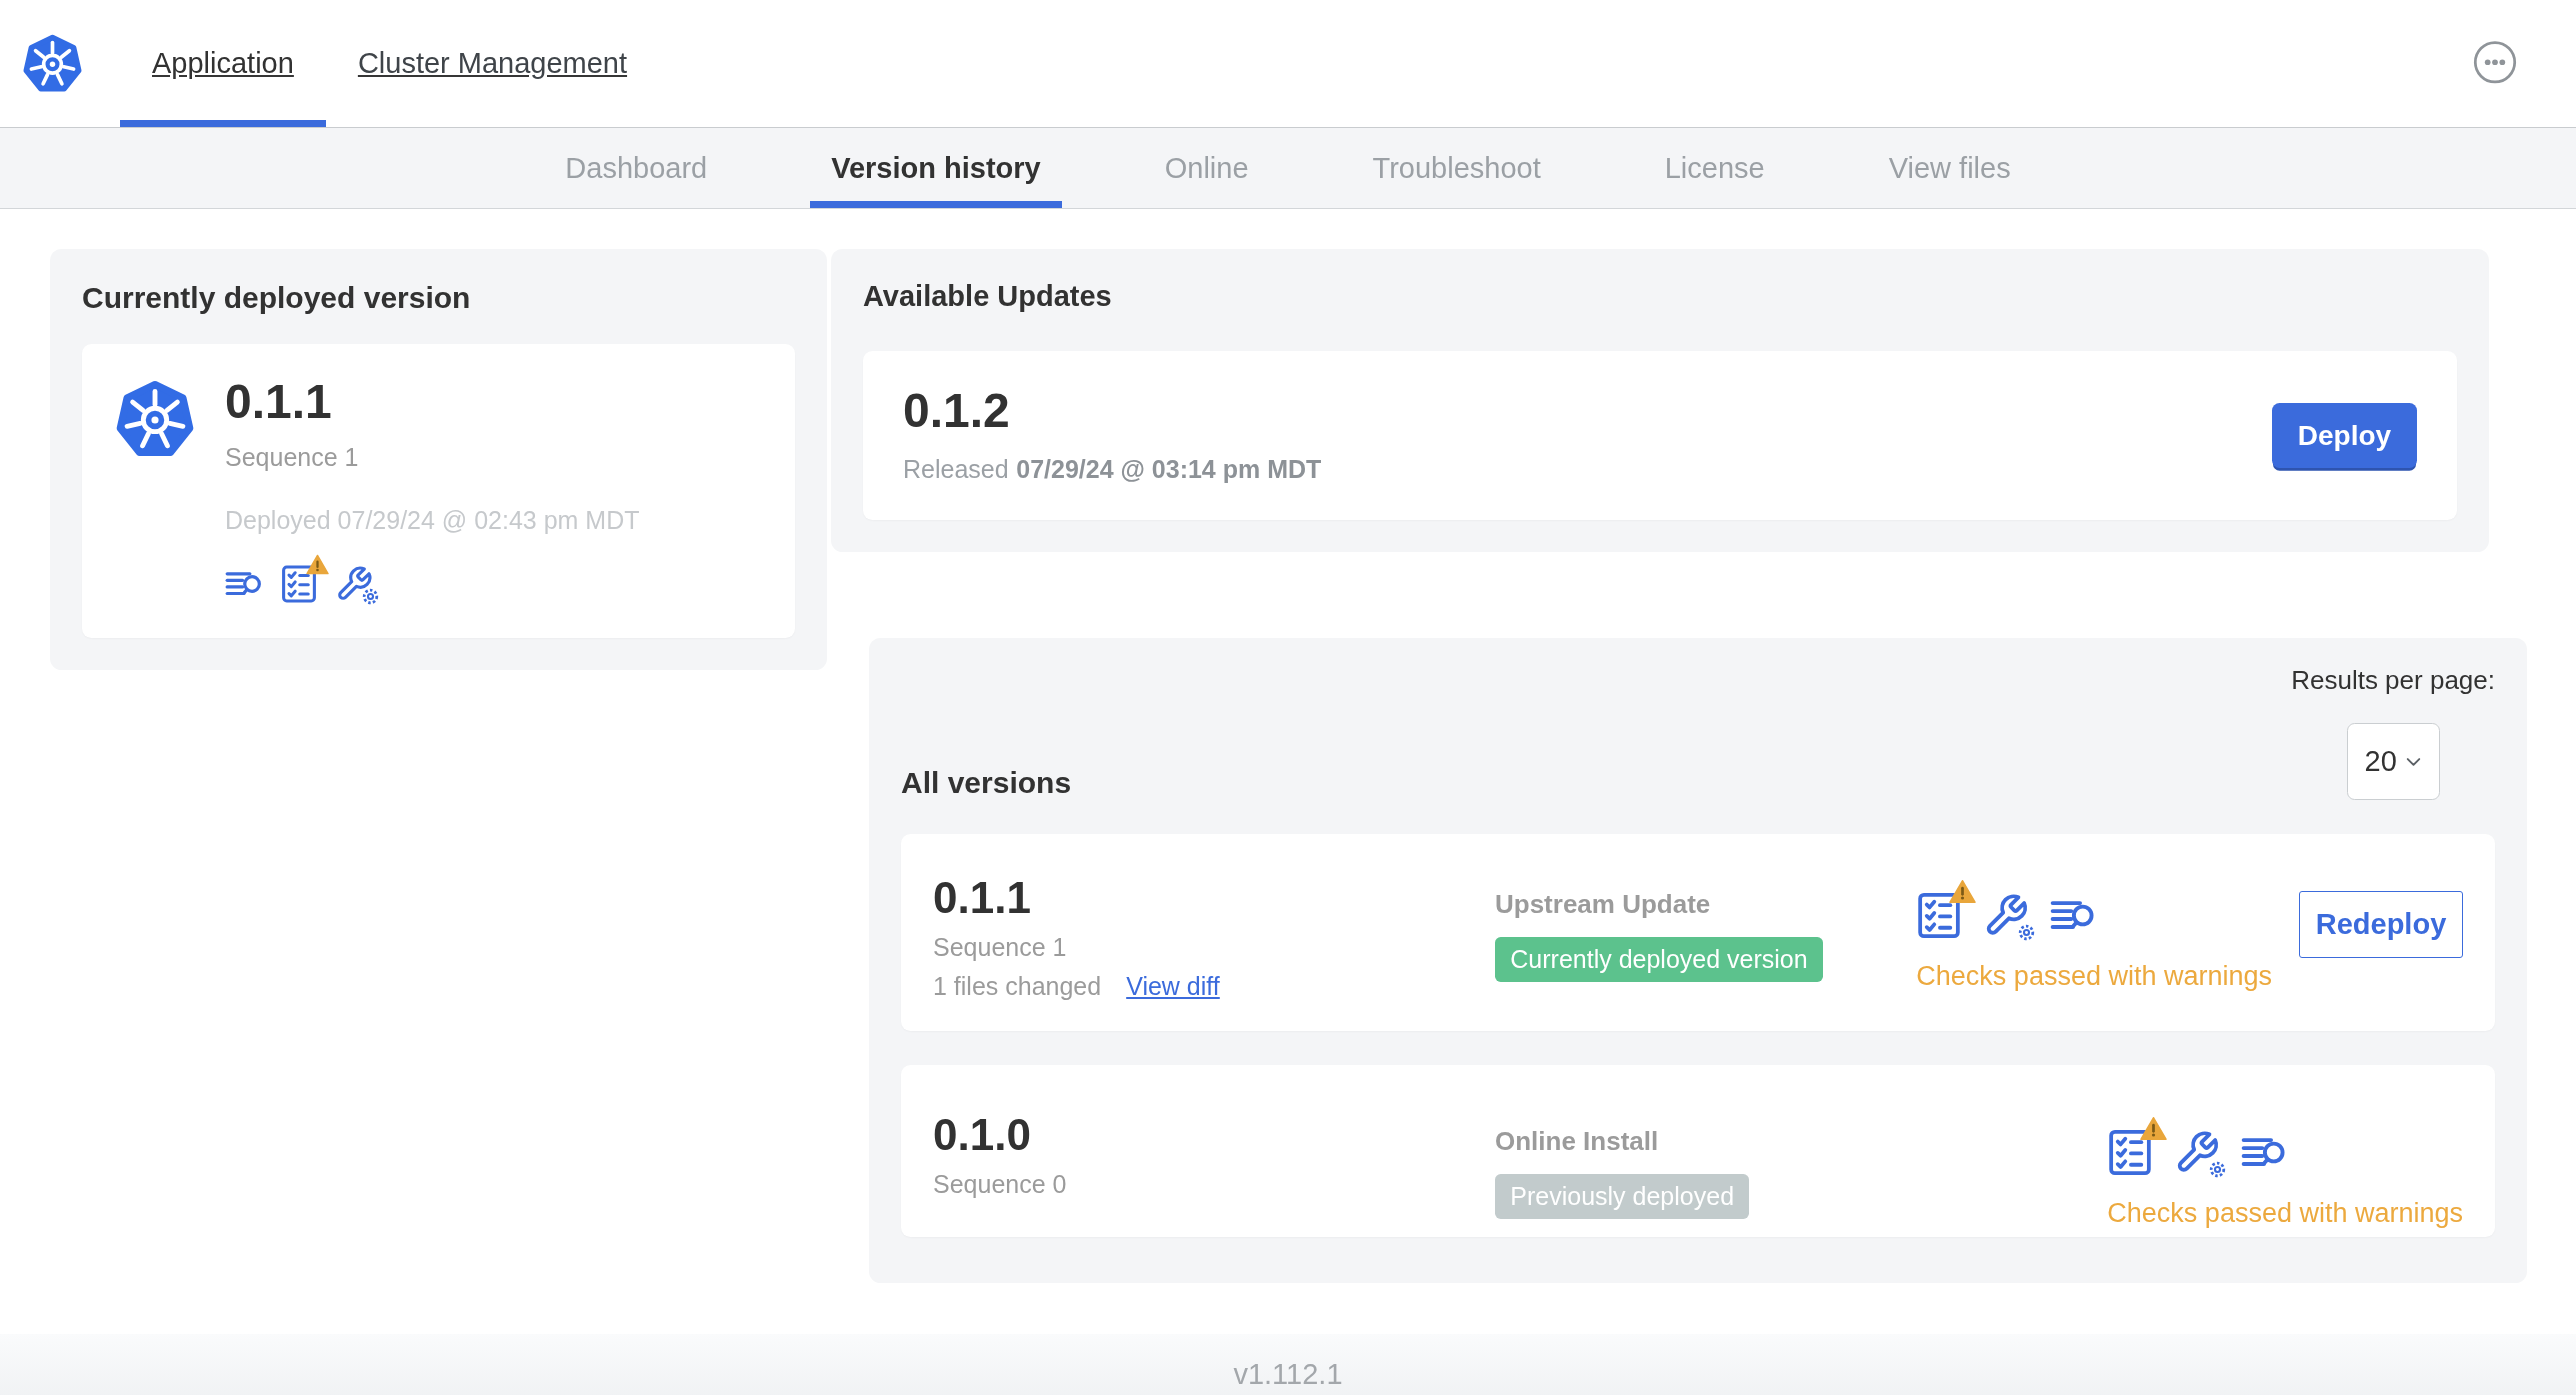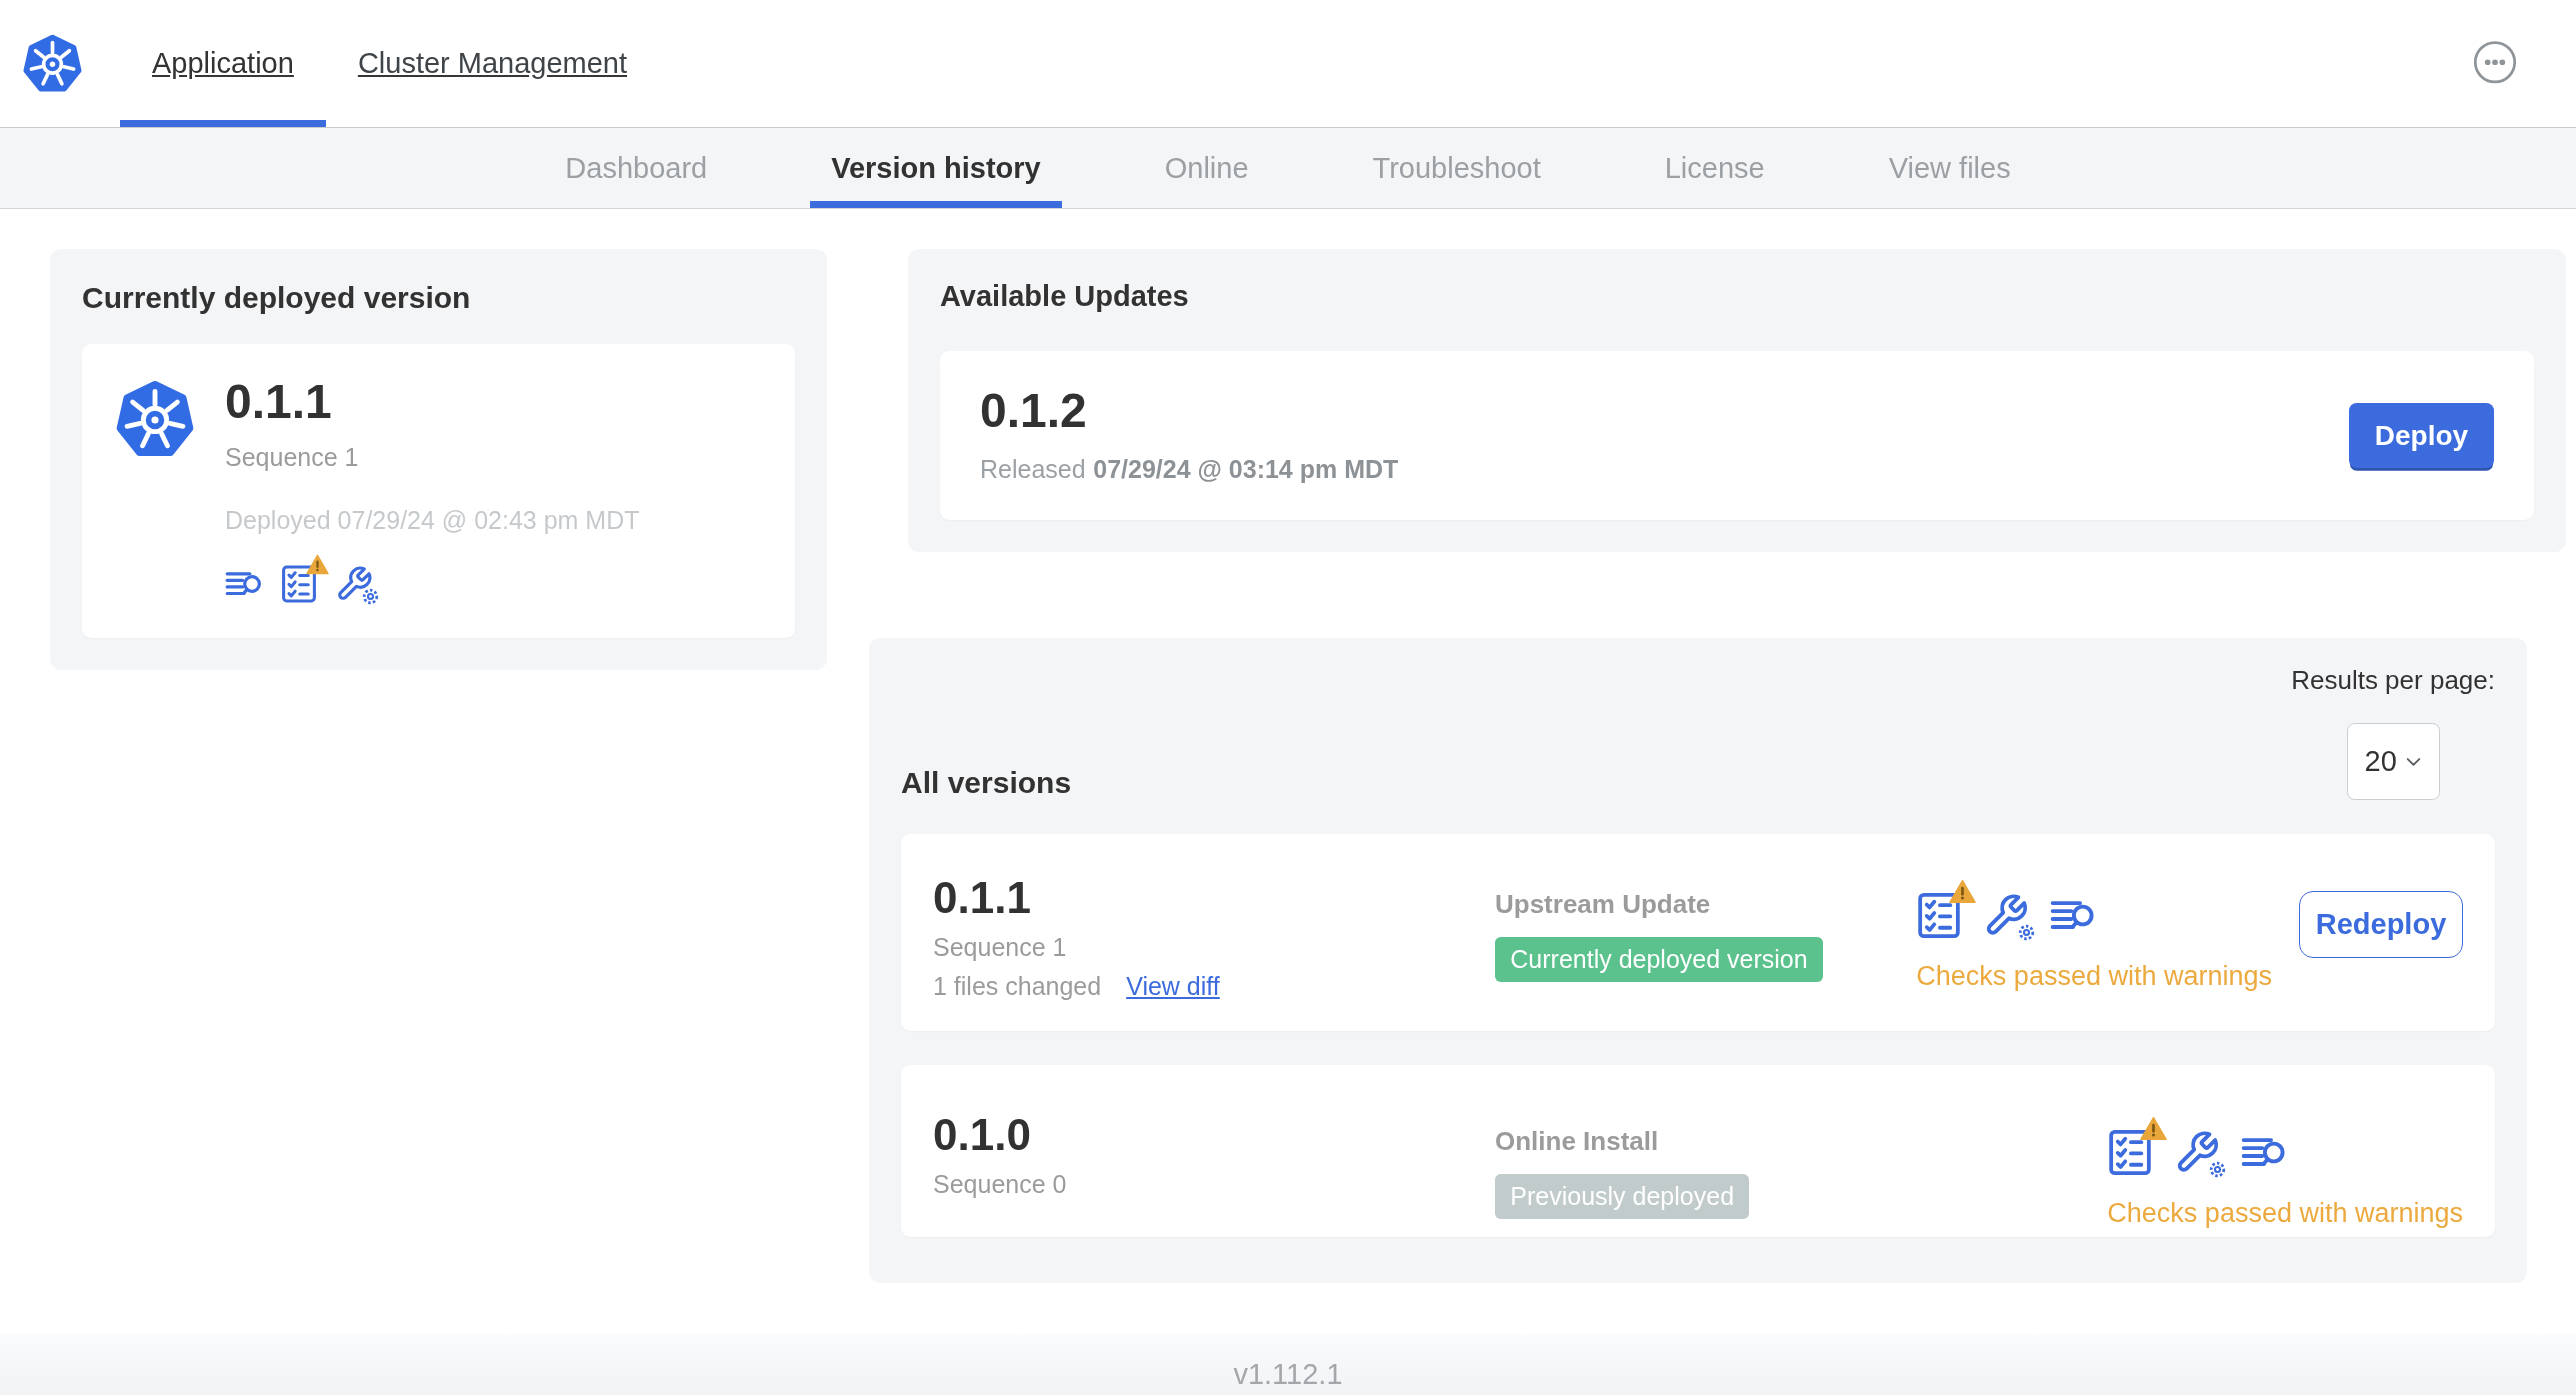--- a/index.html
+++ b/index.html
@@ -43,21 +43,21 @@
   .icon-warn { position:absolute; top:-12.4px; right:-13.4px; width:27px; }
   .icon-warn svg { width:27px; height:25px; }
   .gear-overlay { position:absolute; bottom:-2.9px; right:-7.6px; width:21px; }
   .gear-overlay svg { width:21px; height:21px; }
   .sm .ic-main { width:38px; height:40px; }
   .sm .icon-warn { width:23px; top:-10.5px; right:-10.5px; }
   .sm .icon-warn svg { width:23px; height:21px; }
   .lg .ic-main { width:46px; height:49px; }
 
   
-  .card-updates { left:908px; top:40px; width:1658px; padding:31px 32px 32px; }
+  .card-updates { left:831px; top:40px; width:1658px; padding:31px 32px 32px; }
   .card-updates .card-title { font-weight:700; font-size:29px; }
   .update-row { margin-top:38px; padding:36px 40px; display:flex; justify-content:space-between; align-items:center; }
   .released-line { margin-top:20px; font-size:25px; color:#9ba0a5; }
   .released-line .date { font-weight:700; color:#8d9297; margin-left:7.6px; }
   .deploy-btn { width:145px; height:65px; background:#3b6bdc; border:none; border-radius:7.6px; color:#fff; font-size:28px; font-weight:700; font-family:inherit; cursor:pointer; box-shadow:0 3.8px 0 -1px #2e54b0; }
 
   
   .card-versions { left:869px; top:429px; width:1658px; padding:27px 32px 46px; }
   .versions-head { display:flex; justify-content:space-between; align-items:flex-end; }
   .rpp { display:flex; align-items:center; gap:27px;flex-direction:column; }
@@ -75,21 +75,21 @@
   .view-diff { color:#3b6bdc; text-decoration:underline; font-weight:500; cursor:pointer; }
   .vr-mid { flex:1; margin-top:13.4px; }
   .vr-source { font-size:26px; font-weight:700; color:#9b9b9b; }
   .badge { display:inline-block; margin-top:17px; padding:7.6px 15.3px; border-radius:5.7px; font-size:25px; color:#fff; }
   .badge.green { background:#5cc28d; }
   .badge.gray { background:#c2cbcc; }
   .vr-right { display:flex; align-items:flex-start; margin-top:15.3px; }
   .vr-right-col { display:flex; flex-direction:column; align-items:flex-start; }
   .icons-row { display:flex; gap:21px; align-items:flex-end; }
   .checks-status { margin-top:21px; font-size:27px; font-weight:500; color:#eca93e; white-space:nowrap; }
-  .redeploy-btn { width:164px; height:67px; margin-left:27px; background:#fff; border:1.9px solid #3b6bdc; border-radius:14px; color:#3b6bdc; font-size:29px; font-weight:700; font-family:inherit; cursor:pointer; }
+  .redeploy-btn { width:164px; height:67px; margin-left:27px; background:#fff; border:1.9px solid #3b6bdc; border-radius:3px; color:#3b6bdc; font-size:29px; font-weight:700; font-family:inherit; cursor:pointer; }
 
   
   .footer { height:80px; background:linear-gradient(#fafbfc,#eef0f2); display:flex; align-items:center; justify-content:center; font-size:29px; color:#a3a7ab; }
 </style>
 </head>
 <body>
 
 <div class="app-header">
   <div class="logo-wrap">
     <svg viewBox="0 0 24 24">

